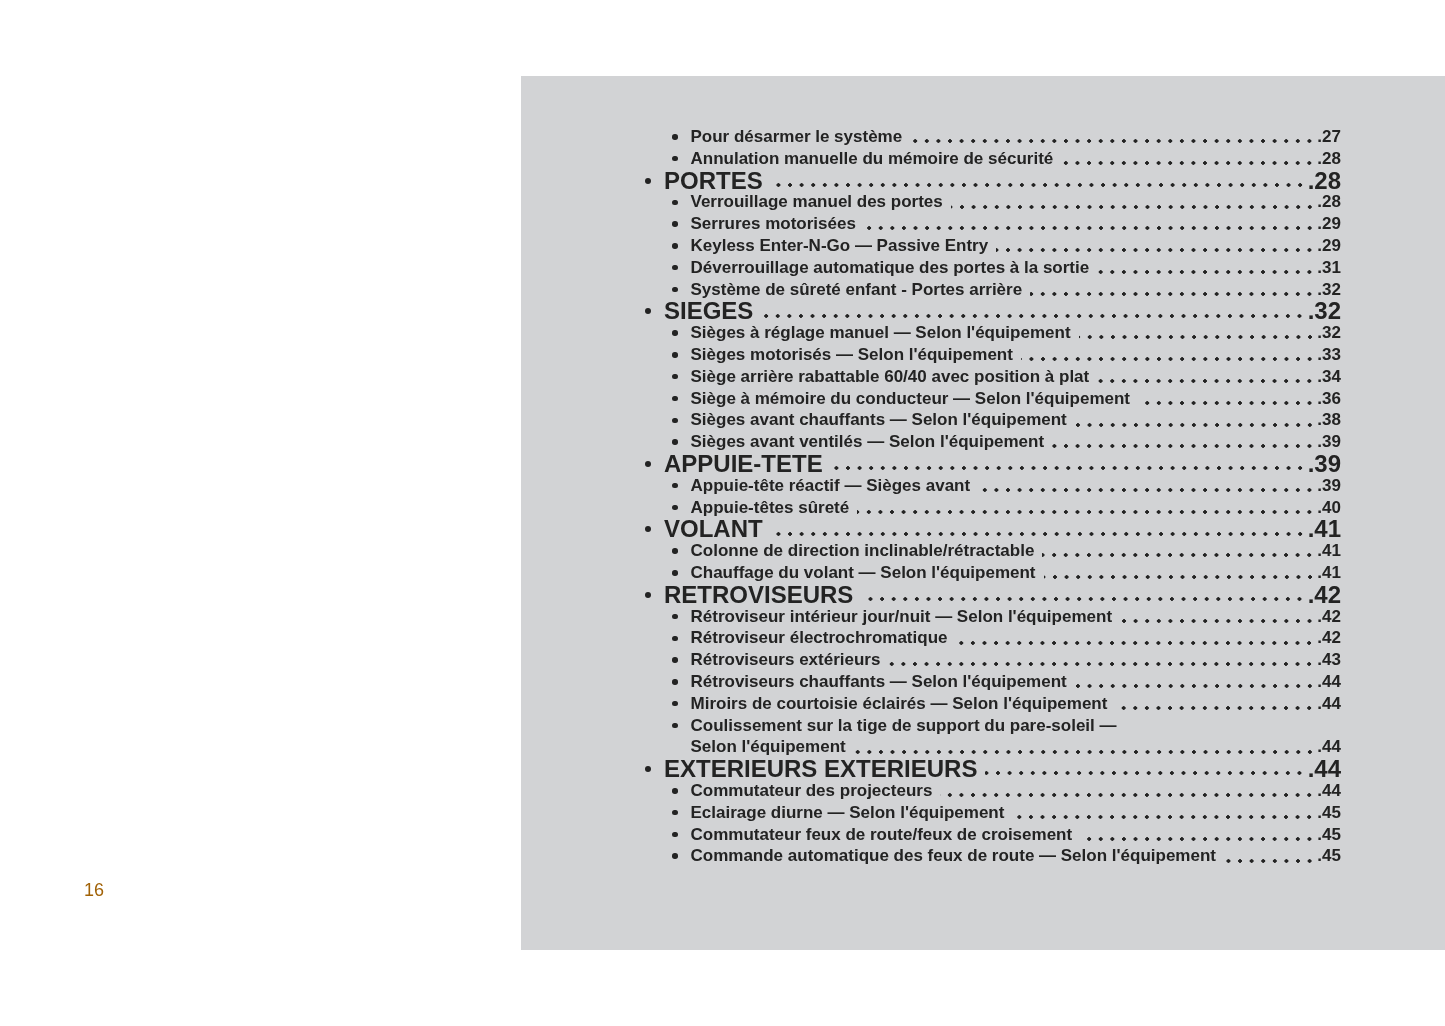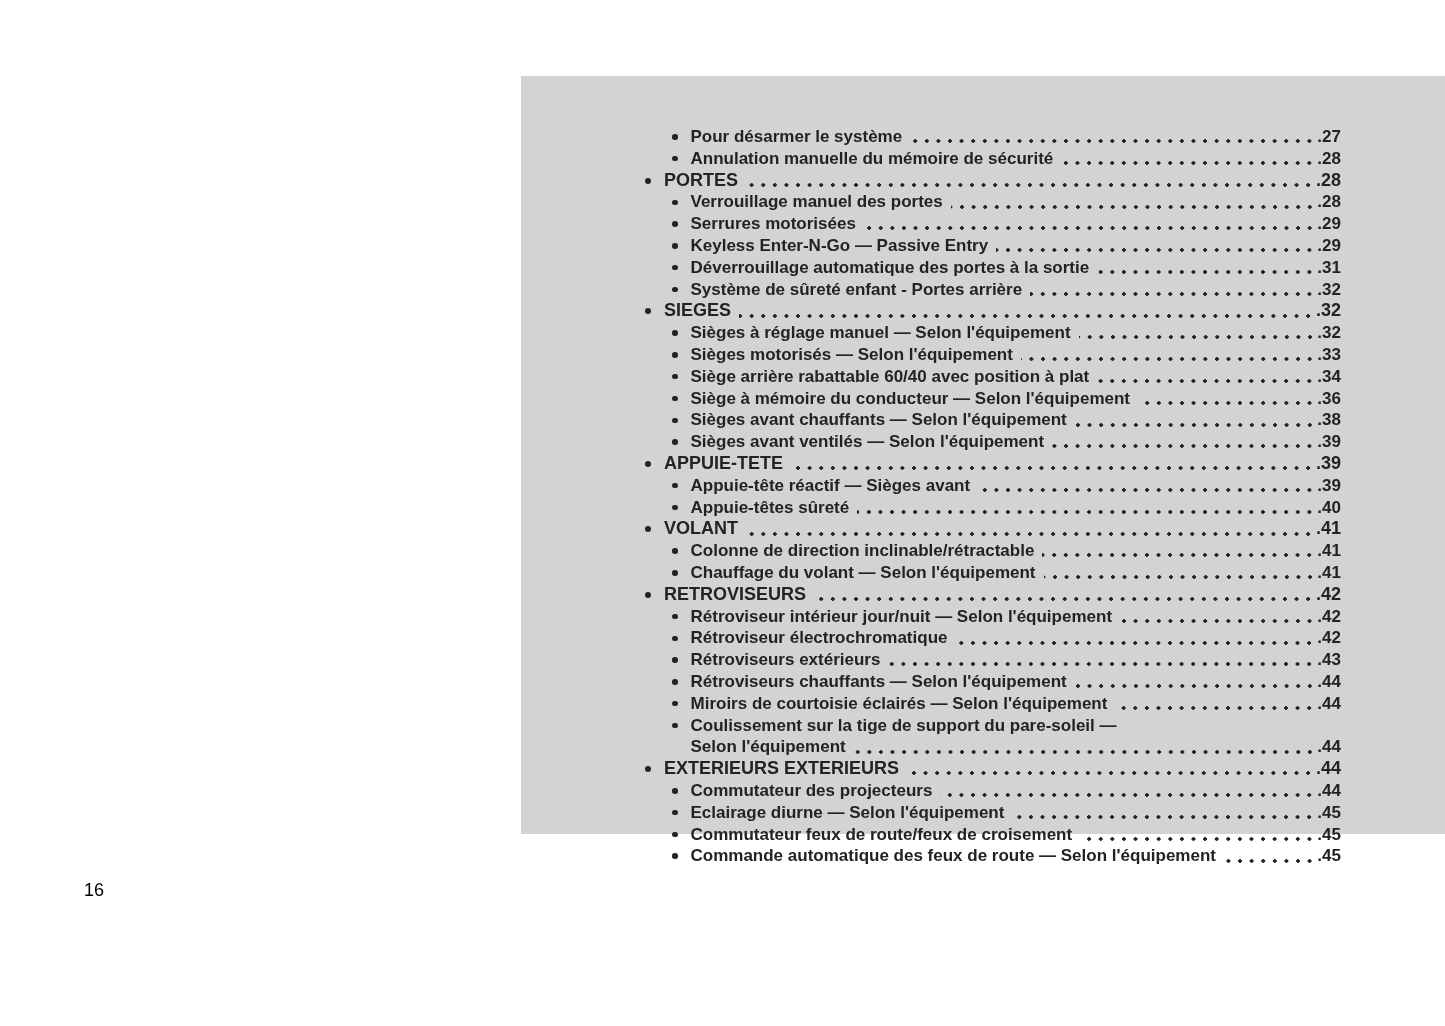--- a/index.html
+++ b/index.html
@@ -14,43 +14,43 @@
     font-family:"Liberation Sans","DejaVu Sans",sans-serif;
     color:var(--ink);
     position:relative;
   }
   .folio{
     position:absolute;
     left:84px;
     top:880px;
     font-size:18px;
     font-weight:400;
-    color:#000000;
+    color:#a16207;
   }
   .toc-panel{
     position:absolute;
     left:521px;
     top:76px;
     width:924px;
-    height:758px;
+    height:874px;
     background:var(--panel-bg);
   }
   .toc-list{
     padding:50px 104px 0 124px;
   }
   .toc-row{
     display:flex;
     align-items:flex-start;
     height:21.8px;
     line-height:21.8px;
     font-weight:700;
     font-size:17px;
     white-space:nowrap;
   }
-  .toc-row.lvl1{font-size:18px;}
+  .toc-row.lvl1{font-size:24px;}
   .toc-row.lvl2{padding-left:27px;}
   .bullet{
     flex:0 0 auto;
     width:5.5px;
     height:5.5px;
     border-radius:50%;
     background:var(--ink);
     margin:8.2px 13px 0 0;
   }
   .lvl1 .bullet{width:6px;height:6px;margin-top:8px;}

